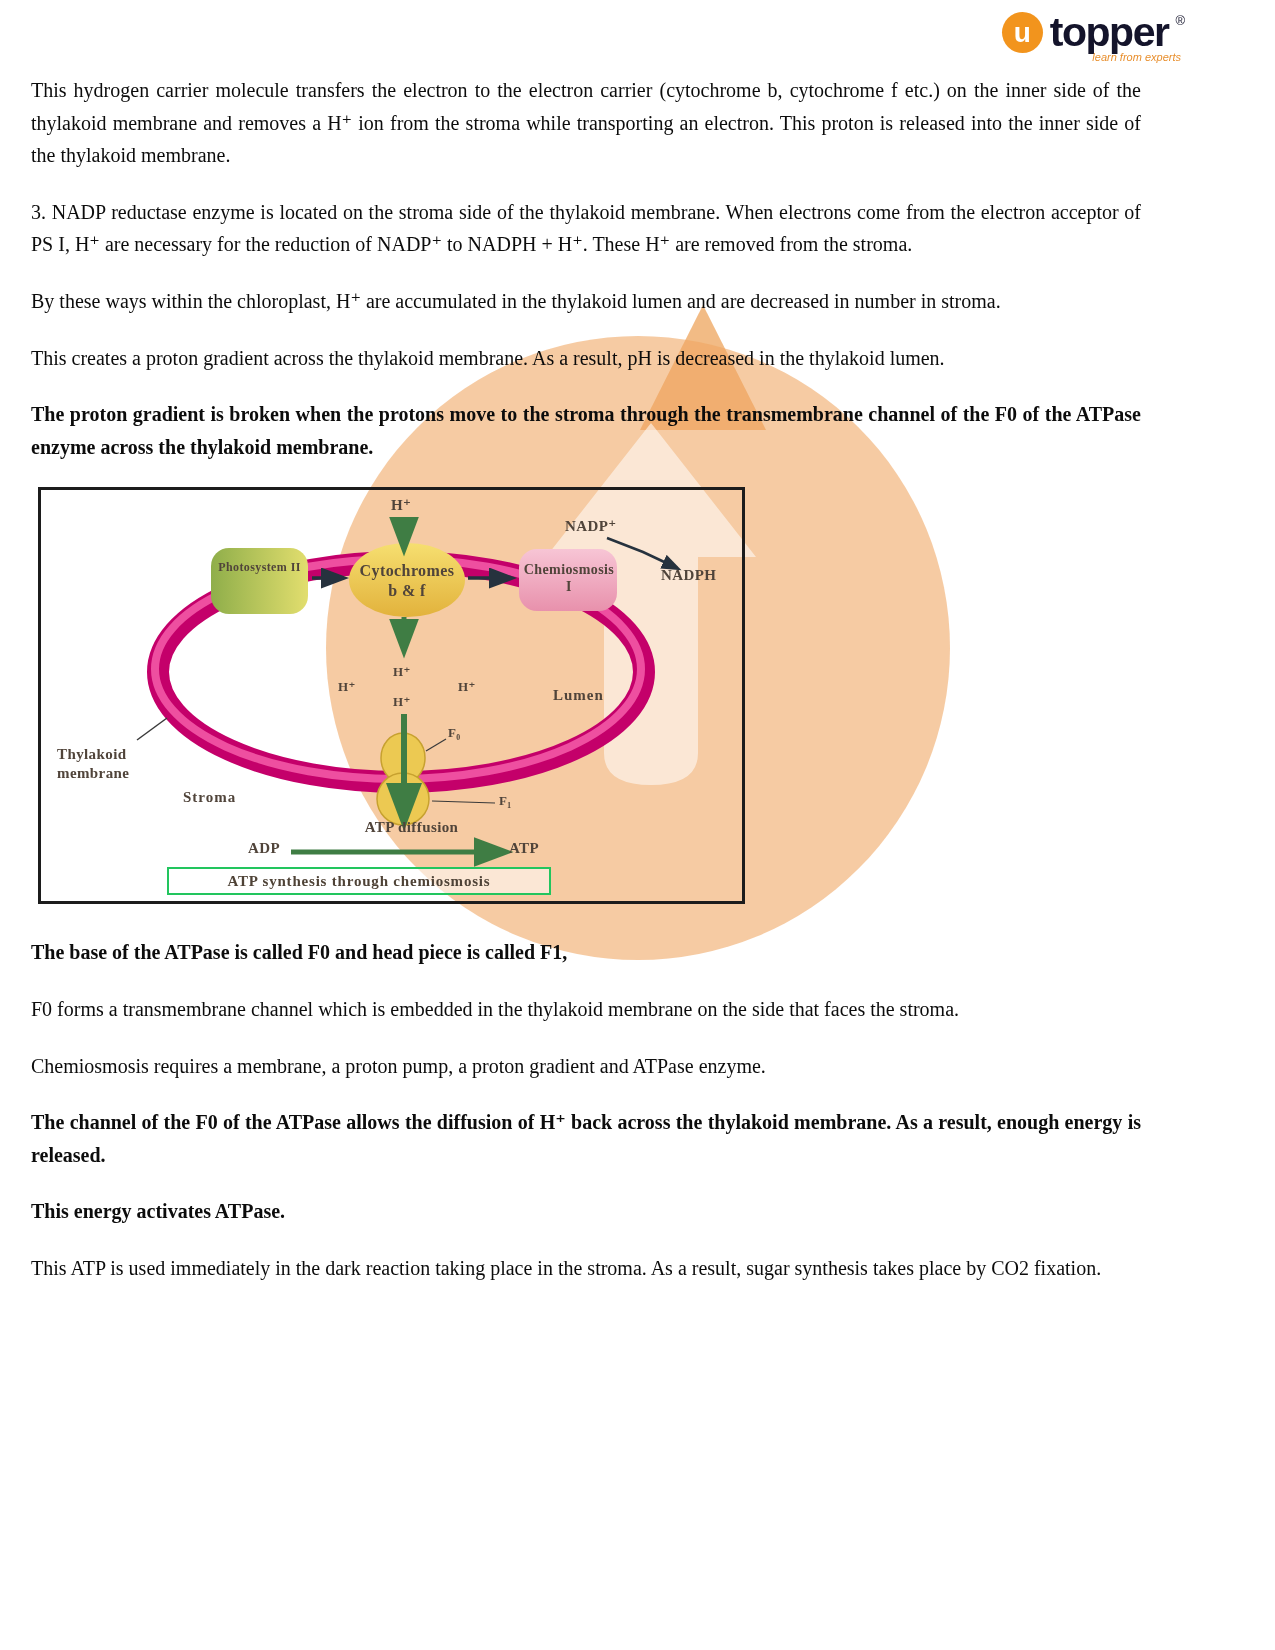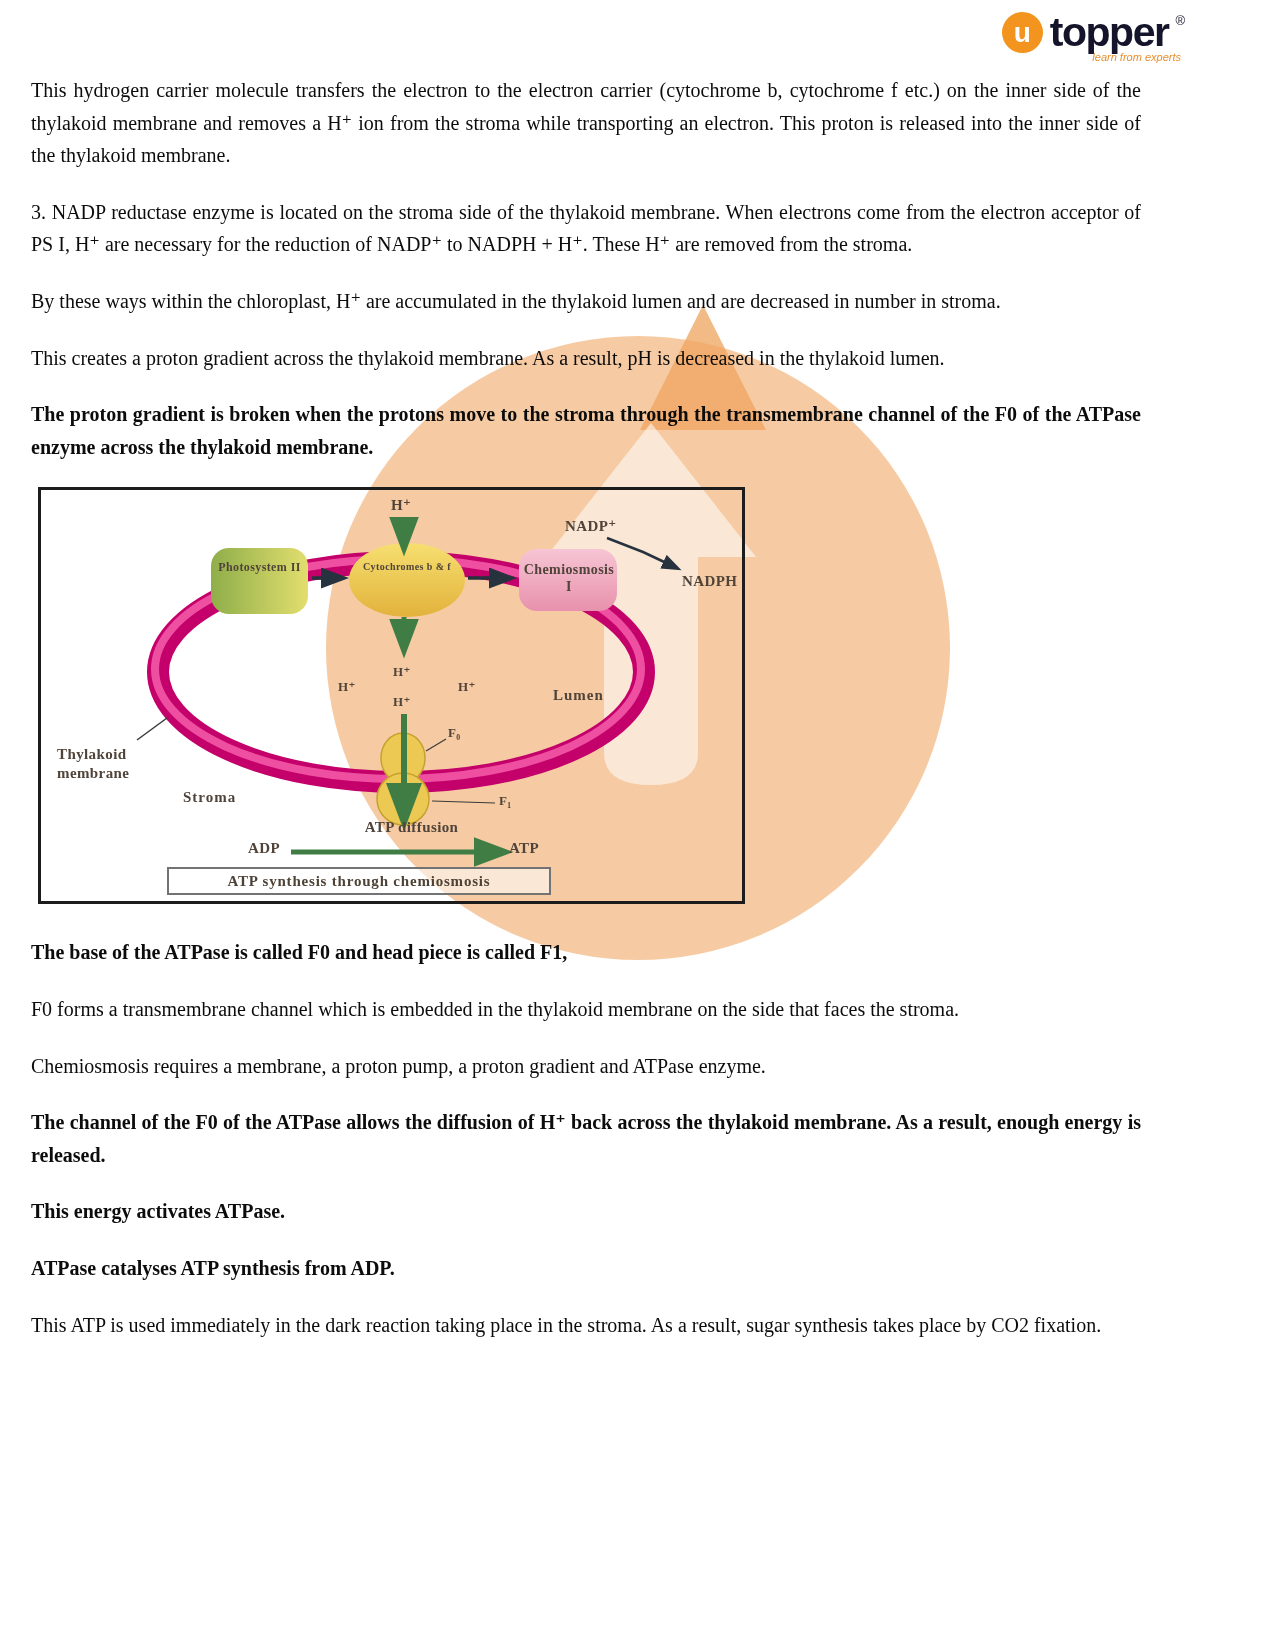--- a/index.html
+++ b/index.html
@@ -24,21 +24,21 @@
   .para { font-size:20px; line-height:1.63; color:#0c0c0c; text-align:justify; margin-bottom:24px; }
   .para.bold { font-weight:700; }
 
   
   .figure { position:relative; width:707px; height:417px; border:3px solid #1c1c1c; margin:3px 0 32px 7px; background:transparent; }
   .figure svg.diagram { position:absolute; left:0; top:0; }
   .fig-label { position:absolute; font-family:"Liberation Serif","DejaVu Serif",serif; font-weight:700;
                color:#50443a; font-size:15px; line-height:1.22; letter-spacing:0.4px; }
   .fl-center { text-align:center; }
   .fl-small { font-size:13px; }
-  .caption-box { position:absolute; left:126px; top:377px; width:384px; height:28px; border:2px solid #737373;
+  .caption-box { position:absolute; left:126px; top:377px; width:384px; height:28px; border:2px solid #22c55e;
                  background:rgba(255,255,255,0.55); display:flex; align-items:center; justify-content:center;
                  font-weight:700; color:#4e4236; font-size:15px; letter-spacing:0.8px; }
 </style>
 </head>
 <body>
 
 <div class="page">
 
   <div class="watermark">
     <svg width="790" height="730" viewBox="0 0 790 730">
@@ -112,23 +112,23 @@
         <line x1="363" y1="224" x2="363" y2="326" stroke="#3f7d44" stroke-width="6" marker-end="url(#arrGreen)"></line>
         <line x1="250" y1="362" x2="460" y2="362" stroke="#3f7d44" stroke-width="5" marker-end="url(#arrGreen)"></line>
 
         <line x1="96" y1="250" x2="126" y2="228" stroke="#3a3a3a" stroke-width="1.5"></line>
         <line x1="405" y1="249" x2="385" y2="261" stroke="#3a3a3a" stroke-width="1.2"></line>
         <line x1="454" y1="313" x2="391" y2="311" stroke="#3a3a3a" stroke-width="1.2"></line>
       </svg>
 
       <div class="fig-label" style="left:350px; top:6px;">H⁺</div>
       <div class="fig-label" style="left:524px; top:27px;">NADP⁺</div>
-      <div class="fig-label" style="left:620px; top:82px;margin-left:21px;">NADPH</div>
+      <div class="fig-label" style="left:620px; top:76px;">NADPH</div>
       <div class="fig-label fl-center" style="left:171px; top:70px; width:95px; font-size:12px;">Photosystem II</div>
-      <div class="fig-label fl-center" style="left:318px; top:71px; width:96px; font-size:10px;">Cytochromes b &amp; f</div>
+      <div class="fig-label fl-center" style="left:318px; top:71px; width:96px; font-size:16px;">Cytochromes b &amp; f</div>
       <div class="fig-label fl-center" style="left:482px; top:71px; width:92px; font-size:14px;">Chemiosmosis I</div>
       <div class="fig-label fl-small" style="left:297px; top:189px;">H⁺</div>
       <div class="fig-label fl-small" style="left:352px; top:174px;">H⁺</div>
       <div class="fig-label fl-small" style="left:352px; top:204px;">H⁺</div>
       <div class="fig-label fl-small" style="left:417px; top:189px;">H⁺</div>
       <div class="fig-label" style="left:512px; top:196px; letter-spacing:1px;">Lumen</div>
       <div class="fig-label" style="left:16px; top:238px; width:100px;margin-top:17px;">Thylakoid membrane</div>
       <div class="fig-label" style="left:142px; top:298px; letter-spacing:1px;">Stroma</div>
       <div class="fig-label fl-small" style="left:407px; top:235px;">F₀</div>
       <div class="fig-label fl-small" style="left:458px; top:303px;">F₁</div>
@@ -138,17 +138,16 @@
       <div class="caption-box">
         <span>ATP synthesis through chemiosmosis</span>
       </div>
     </div>
 
     <p class="para bold">The base of the ATPase is called F0 and head piece is called F1,</p>
     <p class="para">F0 forms a transmembrane channel which is embedded in the thylakoid membrane on the side that faces the stroma.</p>
     <p class="para">Chemiosmosis requires a membrane, a proton pump, a proton gradient and ATPase enzyme.</p>
     <p class="para bold">The channel of the F0 of the ATPase allows the diffusion of H⁺ back across the thylakoid membrane. As a result, enough energy is released.</p>
     <p class="para bold">This energy activates ATPase.</p>
-    <p class="para bold">ATPase catalyses ATP synthesis from ADP.</p>
     <p class="para">This ATP is used immediately in the dark reaction taking place in the stroma. As a result, sugar synthesis takes place by CO2 fixation.</p>
 
   </div>
 </div>
 
 </body></html>

